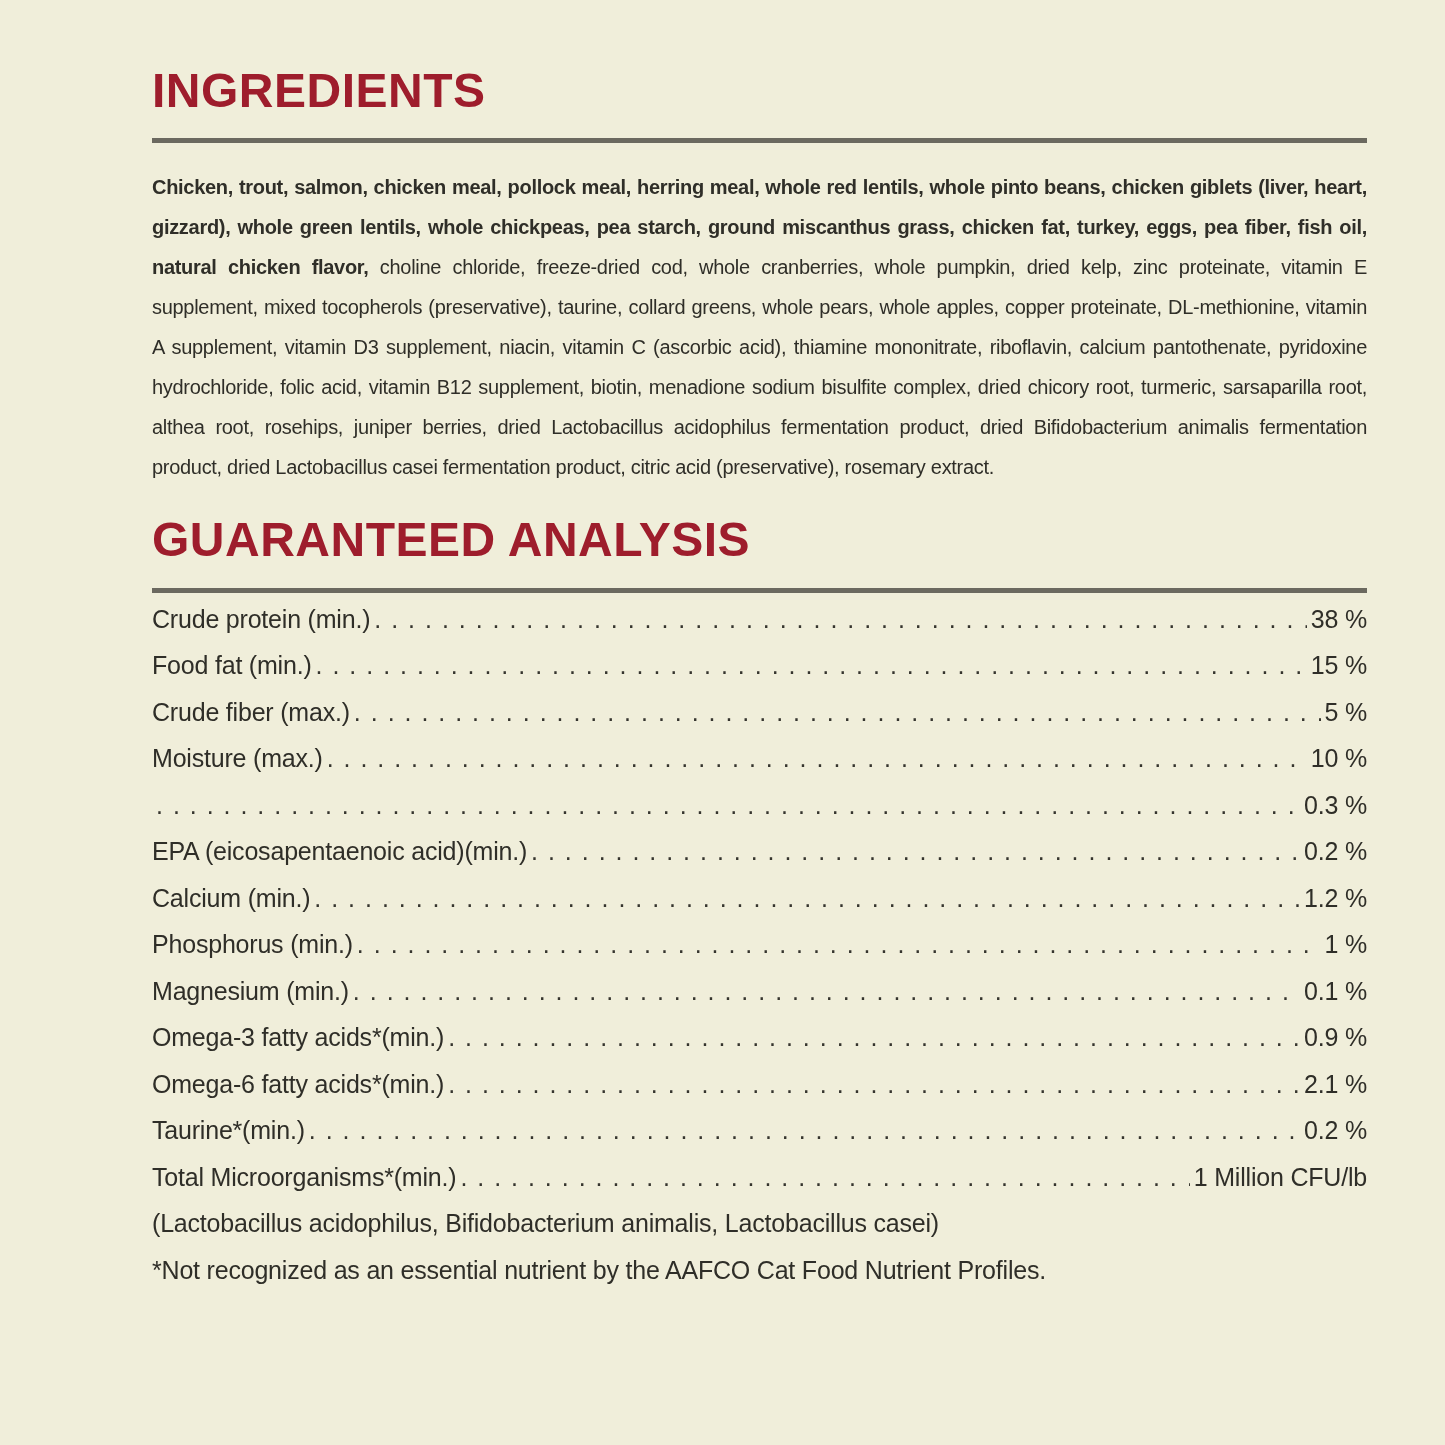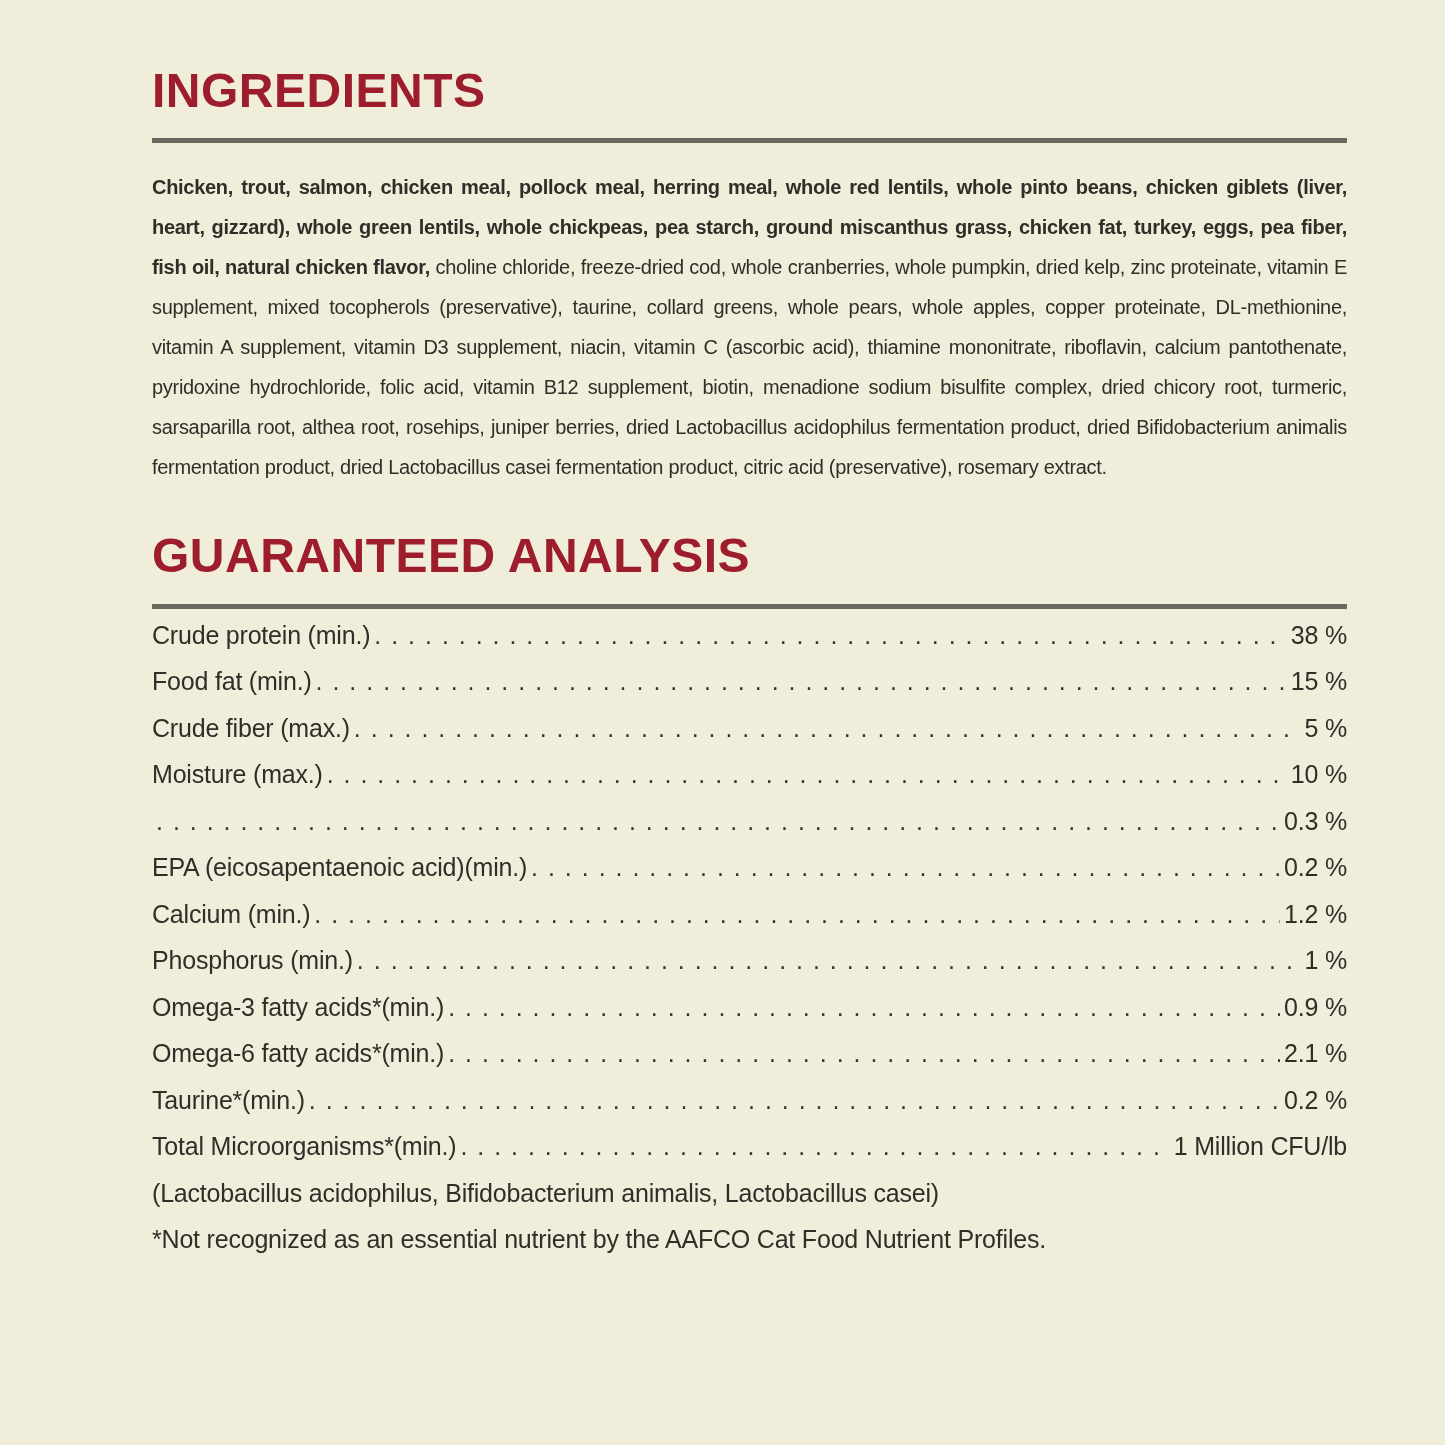--- a/index.html
+++ b/index.html
@@ -11,21 +11,21 @@
     height: 1445px;
     background: #f0eeda;
     font-family: "Liberation Sans", sans-serif;
     color: #2f2e28;
     overflow: hidden;
   }
   .label-page {
     box-sizing: border-box;
     width: 1445px;
     height: 1445px;
-    padding: 66px 98px 0 152px;
+    padding: 66px 78px 0 152px;
   }
   .section-title {
     font-size: 48px;
     font-weight: bold;
     letter-spacing: 0.5px;
     color: #9e1d2c;
     margin: 0;
     line-height: 1.05;
   }
   .section-rule {
@@ -41,21 +41,21 @@
     line-height: 40px;
     letter-spacing: -0.3px;
     text-align: justify;
     color: #2f2e28;
   }
   .ingredients-text .lead-bold {
     font-weight: bold;
   }
   
   .ga-section {
-    margin-top: 44px;
+    margin-top: 28px;
   }
   .ga-table {
     margin-top: 12px;
   }
   .ga-row {
     display: flex;
     align-items: flex-start;
     height: 46.5px;
     font-size: 25px;
     letter-spacing: -0.2px;
@@ -137,20 +137,25 @@
         <span class="ga-label">Calcium (min.)</span>
         <span class="ga-dots"></span>
         <span class="ga-value">1.2 %</span>
       </div>
       <div class="ga-row">
         <span class="ga-label">Phosphorus (min.)</span>
         <span class="ga-dots"></span>
         <span class="ga-value">1 %</span>
       </div>
       <div class="ga-row">
+        <span class="ga-label">Magnesium (min.)</span>
+        <span class="ga-dots"></span>
+        <span class="ga-value">0.1 %</span>
+      </div>
+      <div class="ga-row">
         <span class="ga-label">Omega-3 fatty acids*(min.)</span>
         <span class="ga-dots"></span>
         <span class="ga-value">0.9 %</span>
       </div>
       <div class="ga-row">
         <span class="ga-label">Omega-6 fatty acids*(min.)</span>
         <span class="ga-dots"></span>
         <span class="ga-value">2.1 %</span>
       </div>
       <div class="ga-row">

